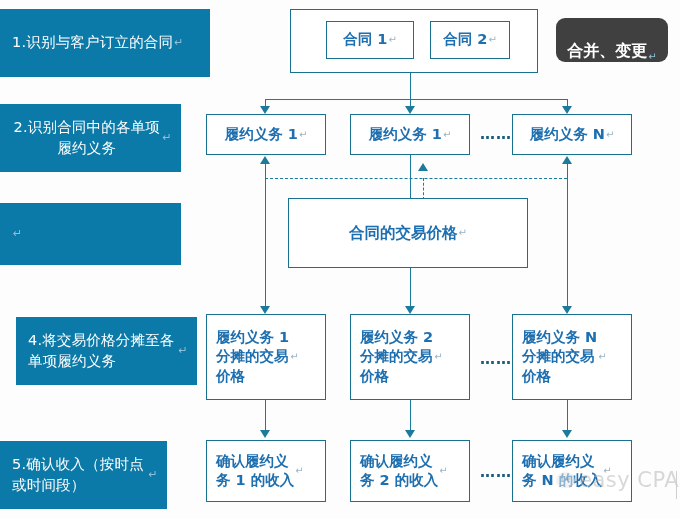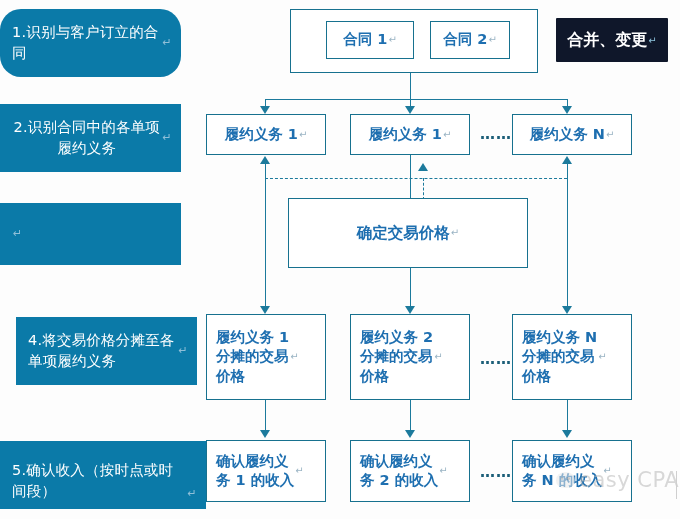--- a/index.html
+++ b/index.html
@@ -70,27 +70,27 @@
     position: absolute;
     box-sizing: border-box;
     border: 1.3px solid #17718f;
     background: #ffffff;
   }
 
   
   .badge {
     position: absolute;
     box-sizing: border-box;
-    background: #0f172a;
+    background: #404040;
     color: #ffffff;
     font-weight: bold;
     font-size: 16px;
-    border-radius: 1px;
+    border-radius: 9px;
     display: flex;
-    align-items: center;
+    align-items: flex-end;
     justify-content: center;
   }
   .badge .pilcrow {
     color: #8ec3dc;
     font-weight: normal;
     font-size: 10px;
     margin-left: 1px;
   }
 
   
@@ -181,40 +181,40 @@
     width: 1.4px;
     height: 28px;
     background: #cfcfcf;
   }
 </style>
 </head>
 <body>
 
 <div id="canvas">
 
-  <div class="step-label" style="left:0px; top:9px; width:181px; height:68px;border-radius:21px;">
+  <div class="step-label" style="left:0px; top:9px; width:210px; height:68px;">
     <span>1.识别与客户订立的合同</span>
       <span class="pilcrow">↵</span>
   </div>
 
   <div class="step-label" style="left:0px; top:104px; width:181px; height:68px;text-align:center;">
     <span>2.识别合同中的各单项履约义务</span>
       <span class="pilcrow">↵</span>
   </div>
 
   <div class="step-label" style="left:0px; top:203px; width:181px; height:62px;">
       <span class="pilcrow">↵</span>
   </div>
 
   <div class="step-label" style="left:16px; top:317px; width:181px; height:68px;">
     <span>4.将交易价格分摊至各单项履约义务</span>
       <span class="pilcrow">↵</span>
   </div>
 
-  <div class="step-label" style="left:0px; top:441px; width:206px; height:68px;align-items:flex-end;">
+  <div class="step-label" style="left:0px; top:441px; width:167px; height:68px;">
     <span>5.确认收入（按时点或时间段）</span>
       <span class="pilcrow">↵</span>
   </div>
 
   <div class="group-box" style="left:290px; top:9px; width:248px; height:64px;"></div>
 
   <div class="node" style="left:326px; top:21px; width:88px; height:38px;">
     <span>合同 1</span>
       <span class="pilcrow">↵</span>
   </div>
@@ -267,21 +267,21 @@
 
   <div class="vline" style="left:265px; top:163px; height:143px;"></div>
   <div class="arrow-up" style="left:260px; top:156px;"></div>
 
   <div class="vline" style="left:410px; top:155px; height:45px;"></div>
 
   <div class="vline" style="left:567px; top:163px; height:143px;"></div>
   <div class="arrow-up" style="left:562px; top:156px;"></div>
 
   <div class="node" style="left:288px; top:198px; width:240px; height:70px; font-size:15.5px;">
-    <span>确定交易价格</span>
+    <span>合同的交易价格</span>
       <span class="pilcrow">↵</span>
   </div>
 
   <div class="vline" style="left:410px; top:268px; height:42px;"></div>
   <div class="arrow-down" style="left:405px; top:306px;"></div>
 
   <div class="arrow-down" style="left:260px; top:306px;"></div>
   <div class="arrow-down" style="left:562px; top:306px;"></div>
 
   <div class="node left-text" style="left:206px; top:314px; width:120px; height:86px; white-space:pre-line;">

